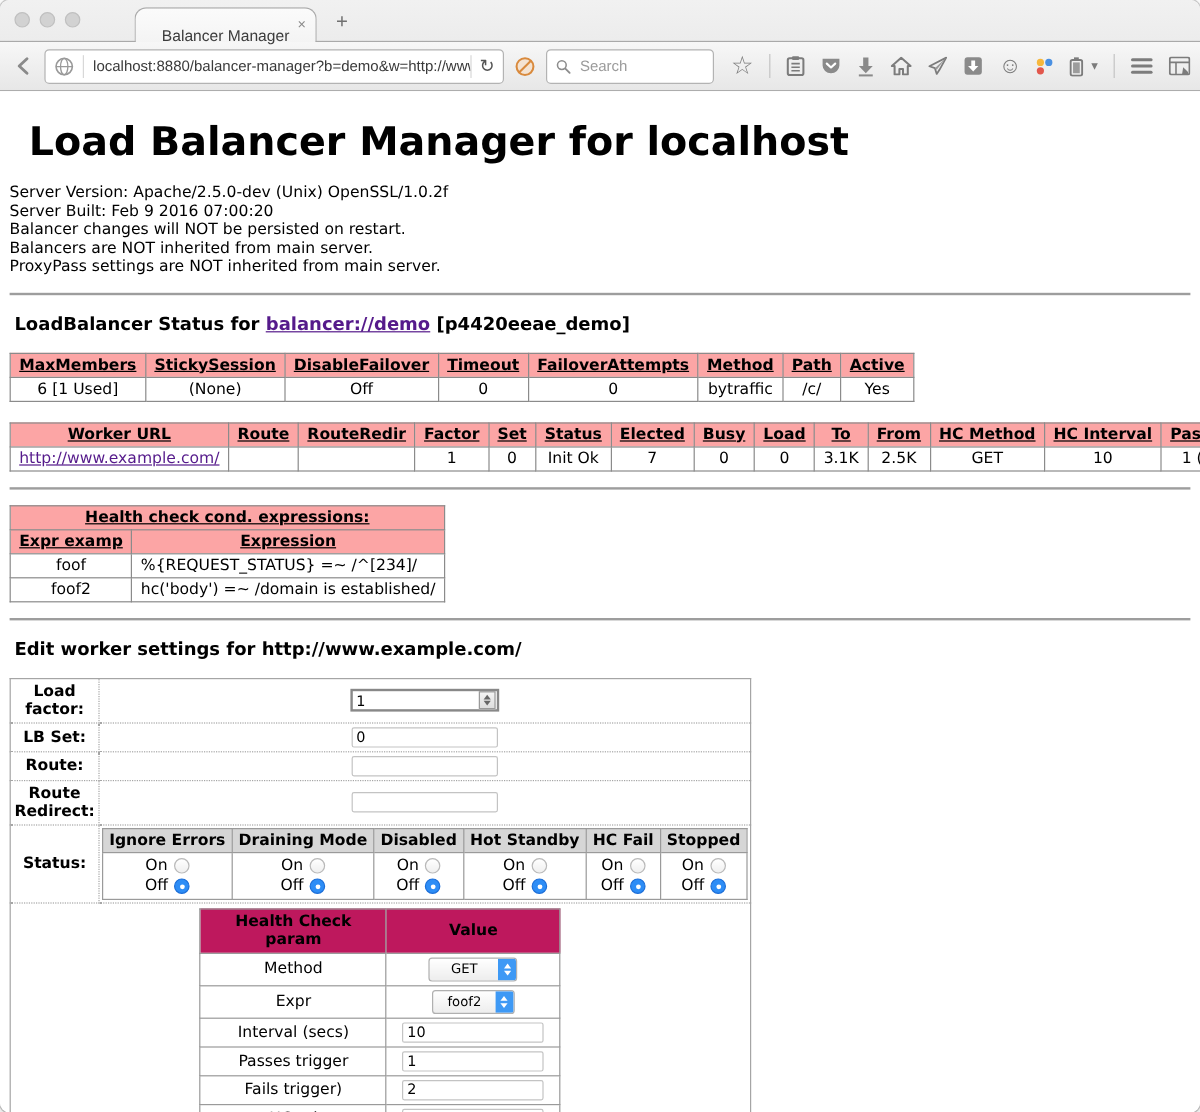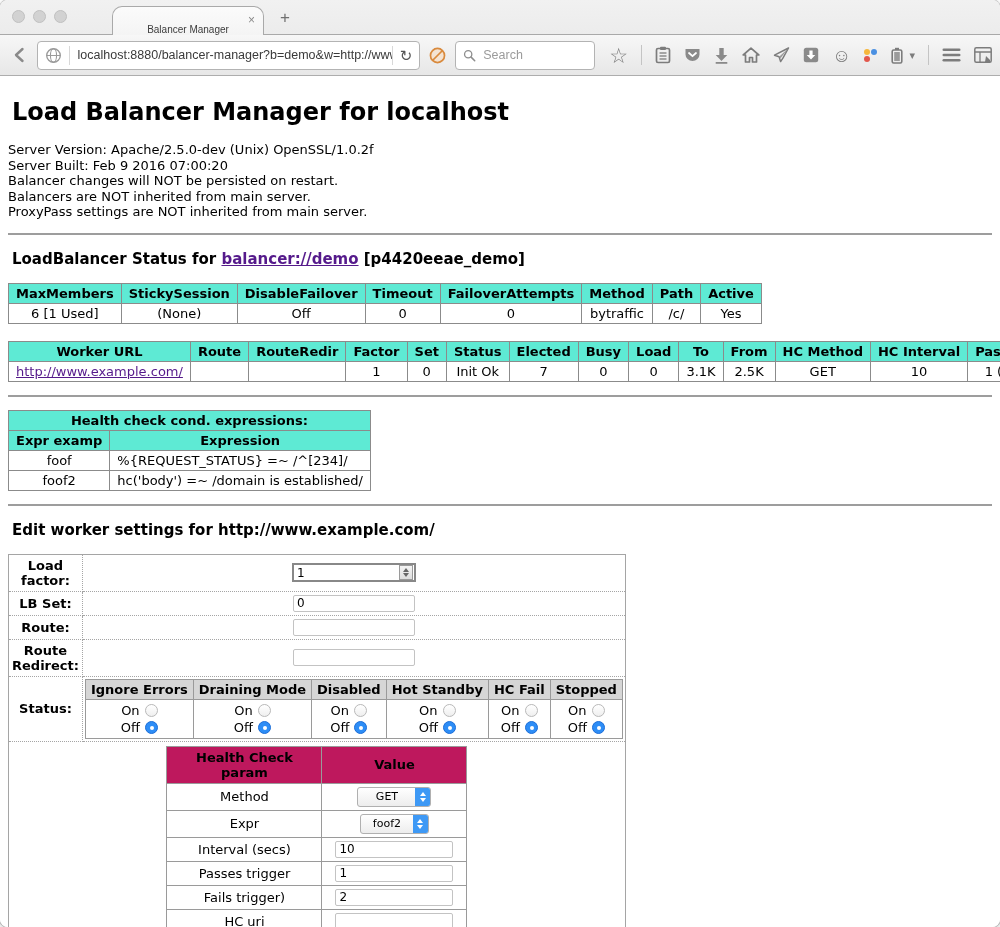--- a/index.html
+++ b/index.html
@@ -7,21 +7,21 @@
     box-shadow:0 0 0 1px rgba(0,0,0,.18), 0 3px 10px rgba(0,0,0,.22);
     font-family:"Liberation Sans",sans-serif;}
   
   .tabbar{height:34px;background:linear-gradient(#f1f1f1,#ececec);display:flex;align-items:flex-end;
     border-bottom:1px solid #a9a9a9;position:relative;}
   .lights{position:absolute;left:12px;top:10px;display:flex;gap:8px;}
   .light{width:13px;height:13px;border-radius:50%;background:#d2d2d2;border:1px solid #c0c0c0;box-sizing:border-box;}
   .tab{position:relative;margin-left:112px;width:150px;height:28px;background:linear-gradient(#fbfbfb,#f4f4f4);
     border:1px solid #a9a9a9;border-bottom:none;border-radius:10px 10px 0 0;margin-bottom:-1px;
     display:flex;align-items:center;justify-content:center;z-index:2;}
-  .tab-title{font-size:10px;color:#3c3c3c;margin-top:16px;}
+  .tab-title{font-size:13px;color:#3c3c3c;margin-top:16px;}
   .tab-close{position:absolute;right:8px;top:6px;font-size:12px;color:#8b8b8b;line-height:14px;cursor:default;}
   .newtab{margin-left:16px;margin-bottom:6px;font-size:17px;color:#707070;}
   
   .navbar{height:41px;background:linear-gradient(#f7f7f7,#e7e7e7);border-bottom:1px solid #adadad;
     display:flex;align-items:center;padding:0 8px;box-sizing:border-box;}
   .icon{display:inline-flex;align-items:center;justify-content:center;color:#7c7c7c;}
   .backbtn{width:26px;height:26px;margin-right:4px;}
   .urlbar{display:flex;align-items:center;width:404px;height:27px;background:#fff;border:1px solid #b3b3b3;
     border-radius:4px;overflow:hidden;}
   .urlbar .seg{display:flex;align-items:center;padding:0 7px;height:100%;}
@@ -32,28 +32,28 @@
   .searchbar input{border:0;outline:none;flex:1;font-size:12.5px;font-family:"Liberation Sans",sans-serif;color:#333;min-width:0;background:transparent;}
   .searchbar input::placeholder{color:#9b9b9b;}
   .tools{display:flex;align-items:center;gap:13px;margin-left:14px;}
   .vsep{width:1px;height:20px;background:#c4c4c4;}
   .glyph{font-size:17px;color:#7c7c7c;line-height:1;}
   .dots3{display:flex;gap:1px;flex-wrap:wrap;width:14px;}
   .dots3 b{width:6px;height:6px;border-radius:50%;}
   
   .pagewrap{background:#fff;height:852px;overflow:hidden;}
   .page{padding:0 8px;font-family:"DejaVu Sans",sans-serif;font-size:13px;color:#000;}
-  .page h1{font-size:24px;margin:22px 4px 16px;font-weight:bold;}
+  .page h1{font-size:33px;margin:22px 16px 16px;font-weight:bold;}
   .info div{line-height:15.5px;}
   .page hr{border:0;height:2px;background:#9d9d9d;margin:13px 0;}
   .page h3{font-size:15px;margin:15px 4px;font-weight:bold;}
   a.plink{color:#551a8b;text-decoration:underline;}
   table.data{border-collapse:collapse;font-size:13px;margin-bottom:4px;}
   .data th,.data td{border:1px solid #8b8b8b;padding:2px 7px;text-align:center;white-space:nowrap;}
-  .data th{background:#5eead4;font-weight:bold;}
+  .data th{background:#fca5a5;font-weight:bold;text-decoration:underline;}
   .data td.lft{text-align:left;}
   .gap{height:13px;}
   
   table.form{border-collapse:collapse;width:564px;font-size:13px;border:1px solid #a5a5a5;}
   .form > tbody > tr > td{border:1px dotted #a5a5a5;padding:3px;}
   td.lblcol{width:100px;text-align:center;font-weight:bold;}
   .txt{width:122px;height:17px;border:1px solid #c3c3c3;border-radius:2px;font-family:"DejaVu Sans",sans-serif;
     font-size:12px;padding:0 3px;box-sizing:border-box;display:block;margin:0 auto;background:#fff;}
   .numwrap{display:flex;align-items:center;width:124px;height:19px;margin:0 auto;border:2px solid #888;background:#fff;box-sizing:border-box;}
   .numwrap .val{flex:1;font-size:12px;padding-left:3px;}

